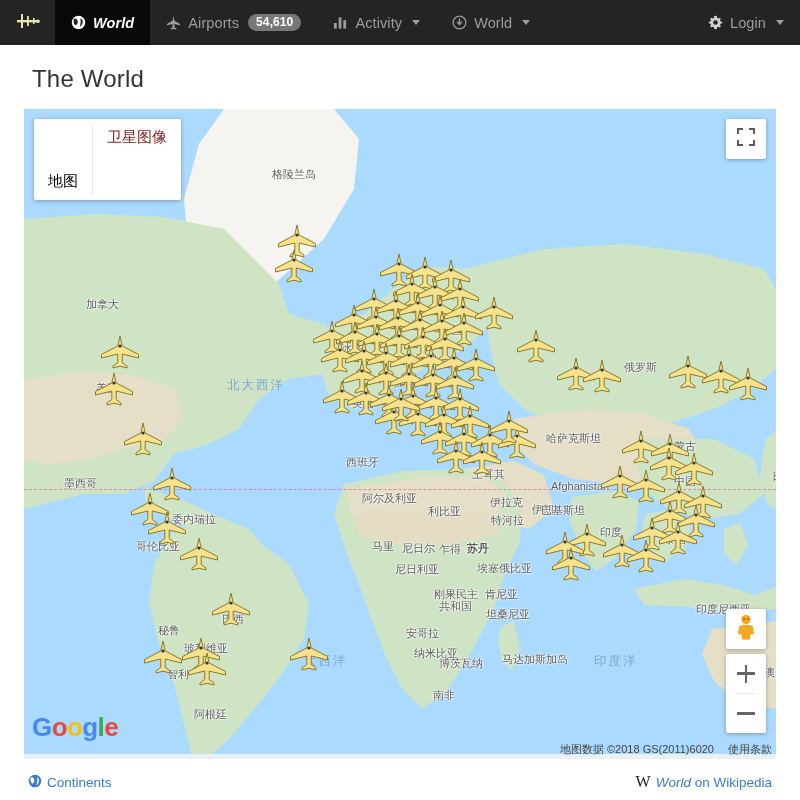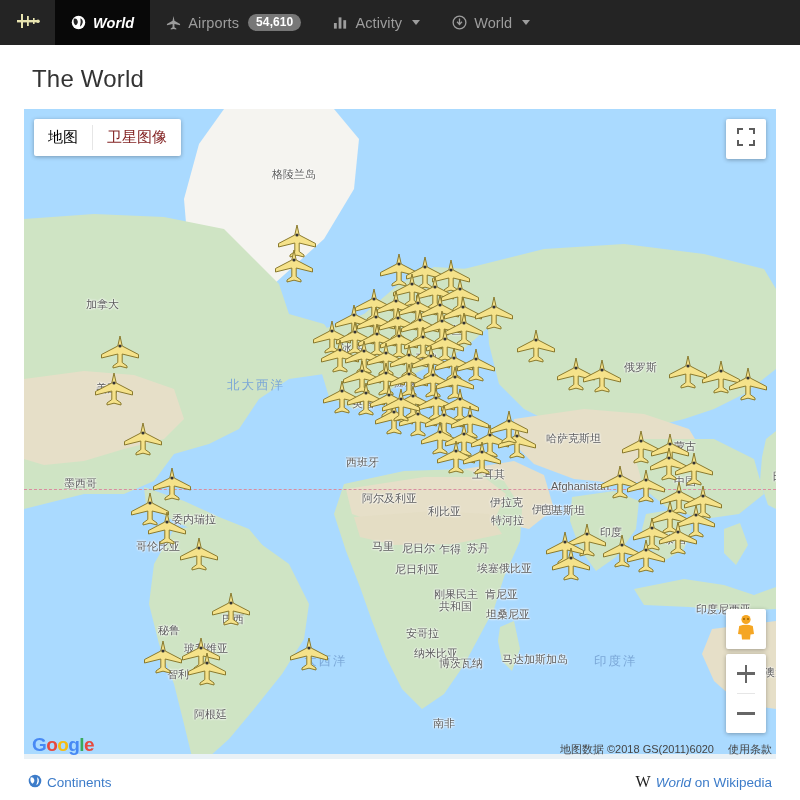--- a/index.html
+++ b/index.html
@@ -127,21 +127,21 @@
     display: flex;
     overflow: hidden;
     font-size: 15px;
   }
   #maptype .mt-btn {
     padding: 9px 14px;
     color: #7f1d1d;
     cursor: pointer;
     white-space: nowrap;
   }
-  #maptype .mt-btn.sel { color: #000000; font-weight: normal; }
+  #maptype .mt-btn.sel { color: #000000; font-weight: normal; margin-top: 44px; }
   #maptype .mt-sep { width: 1px; background: #e6e6e6; margin: 6px 0; }
 
   
   #fullscreen {
     position: absolute;
     top: 10px; right: 10px;
     width: 40px; height: 40px;
     background: #ffffff;
     border-radius: 2px;
     box-shadow: 0 1px 4px rgba(0,0,0,.3);
@@ -180,22 +180,22 @@
   .zglyph { width: 18px; height: 2.5px; background: #666666; position: relative; }
   .zglyph.plus::after {
     content: ""; position: absolute;
     left: 7.75px; top: -7.75px;
     width: 2.5px; height: 18px; background: #666666;
   }
 
   
   #glogo {
     position: absolute;
-    left: 8px; bottom: 3px;
-    font-size: 19px;
+    left: 8px; bottom: 16px;
+    font-size: 26px;
     font-family: "Liberation Sans", sans-serif;
     letter-spacing: -.6px;
     font-weight: normal;
     opacity: .95;
   }
   #glogo span { font-weight: bold; }
   .g-blue { color: #4285f4; }
   .g-red { color: #ea4335; }
   .g-yellow { color: #fbbc05; }
   .g-green { color: #34a853; }
@@ -295,20 +295,30 @@
         <circle cx="8" cy="8" r="6.8" fill="none" stroke="#9d9d9d" stroke-width="1.4"></circle>
         <path d="M8 3.6 L8 9.4 M5.4 7.2 L8 10.2 L10.6 7.2" fill="none" stroke="#9d9d9d" stroke-width="1.4"></path>
       </svg>
     </span>
     <span>World</span>
     <span class="caret"></span>
   </div>
 
   <div class="nav-spacer"></div>
 
+  <div class="nav-item">
+    <span class="nav-icon">
+      <svg width="15" height="15" viewBox="0 0 16 16">
+        <path d="M8 0.8 L9.4 1.1 L9.7 2.9 L11 3.6 L12.6 2.8 L13.7 3.9 L12.8 5.4 L13.3 6.8 L15.1 7.2 L15.1 8.8 L13.3 9.2 L12.8 10.6 L13.7 12.1 L12.6 13.2 L11 12.4 L9.7 13.1 L9.4 14.9 L8 15.2 L6.6 14.9 L6.3 13.1 L5 12.4 L3.4 13.2 L2.3 12.1 L3.2 10.6 L2.7 9.2 L0.9 8.8 L0.9 7.2 L2.7 6.8 L3.2 5.4 L2.3 3.9 L3.4 2.8 L5 3.6 L6.3 2.9 L6.6 1.1 Z" fill="#cfcfcf"></path>
+        <circle cx="8" cy="8" r="2.5" fill="#242424"></circle>
+      </svg>
+    </span>
+    <span>Login</span>
+    <span class="caret"></span>
+  </div>
 </div>
 
 <div id="page-title">The World</div>
 
 <div id="map-wrap">
   <div id="ocean"></div>
 
   <svg width="752" height="650" style="position:absolute;inset:0;">
 
     <path d="M200 0 L310 0 L335 30 L330 80 L300 130 L250 175 L200 190 L165 150 L160 90 L175 35 Z" fill="#f5f4f0"></path>
@@ -386,32 +396,32 @@
       <div class="label" style="left: 576px; top: 416px;">印度</div>
       <div class="label" style="left: 640px; top: 423px;">泰国</div>
       <div class="label" style="left: 672px; top: 493px;">印度尼西亚</div>
       <div class="label" style="left: 740px; top: 556px;">澳大利亚</div>
       <div class="label ocean-label" style="left: 570px; top: 544px;">印度洋</div>
       <div class="label" style="left: 338px; top: 382px;">阿尔及利亚</div>
       <div class="label" style="left: 404px; top: 395px;">利比亚</div>
       <div class="label" style="left: 348px; top: 430px;">马里</div>
       <div class="label" style="left: 378px; top: 432px;">尼日尔</div>
       <div class="label" style="left: 415px; top: 433px;">乍得</div>
-      <div class="label" style="left: 443px; top: 432px;">苏丹</div>
+      <div class="label" style="left: 443px; top: 432px; font-weight: bold;">苏丹</div>
       <div class="label" style="left: 371px; top: 453px;">尼日利亚</div>
       <div class="label" style="left: 453px; top: 452px;">埃塞俄比亚</div>
       <div class="label" style="left: 410px; top: 478px;">刚果民主</div>
       <div class="label" style="left: 415px; top: 490px;">共和国</div>
       <div class="label" style="left: 461px; top: 478px;">肯尼亚</div>
       <div class="label" style="left: 462px; top: 498px;">坦桑尼亚</div>
       <div class="label" style="left: 382px; top: 517px;">安哥拉</div>
       <div class="label" style="left: 390px; top: 537px;">纳米比亚</div>
       <div class="label" style="left: 415px; top: 547px;">博茨瓦纳</div>
       <div class="label" style="left: 478px; top: 543px;">马达加斯加岛</div>
-      <div class="label" style="left: 409px; top: 607px;">南非</div>
+      <div class="label" style="left: 409px; top: 579px;">南非</div>
       <div class="label" style="left: 317px; top: 232px;">冰岛</div>
       <div class="label" style="left: 459px; top: 404px; margin-left: 8px;">特河拉</div>
     </div>
   <div id="map-markers">
       <div class="plane" style="left: 273px; top: 132px;"><svg width="40" height="34" viewBox="0 0 40 34">
           <path d="M20 1 L22.2 11 L38.5 19.5 L38.5 23 L22.2 19 L22.2 27.5 L27 31 L27 33 L20 31.2 L13 33 L13 31 L17.8 27.5 L17.8 19 L1.5 23 L1.5 19.5 L17.8 11 Z" fill="#f5e28a" stroke="#8a7a2e" stroke-width="1"></path>
           <circle cx="20" cy="11" r="1.6" fill="#333"></circle>
         </svg></div>
       <div class="plane" style="left: 270px; top: 157px;"><svg width="40" height="34" viewBox="0 0 40 34">
           <path d="M20 1 L22.2 11 L38.5 19.5 L38.5 23 L22.2 19 L22.2 27.5 L27 31 L27 33 L20 31.2 L13 33 L13 31 L17.8 27.5 L17.8 19 L1.5 23 L1.5 19.5 L17.8 11 Z" fill="#f5e28a" stroke="#8a7a2e" stroke-width="1"></path>

